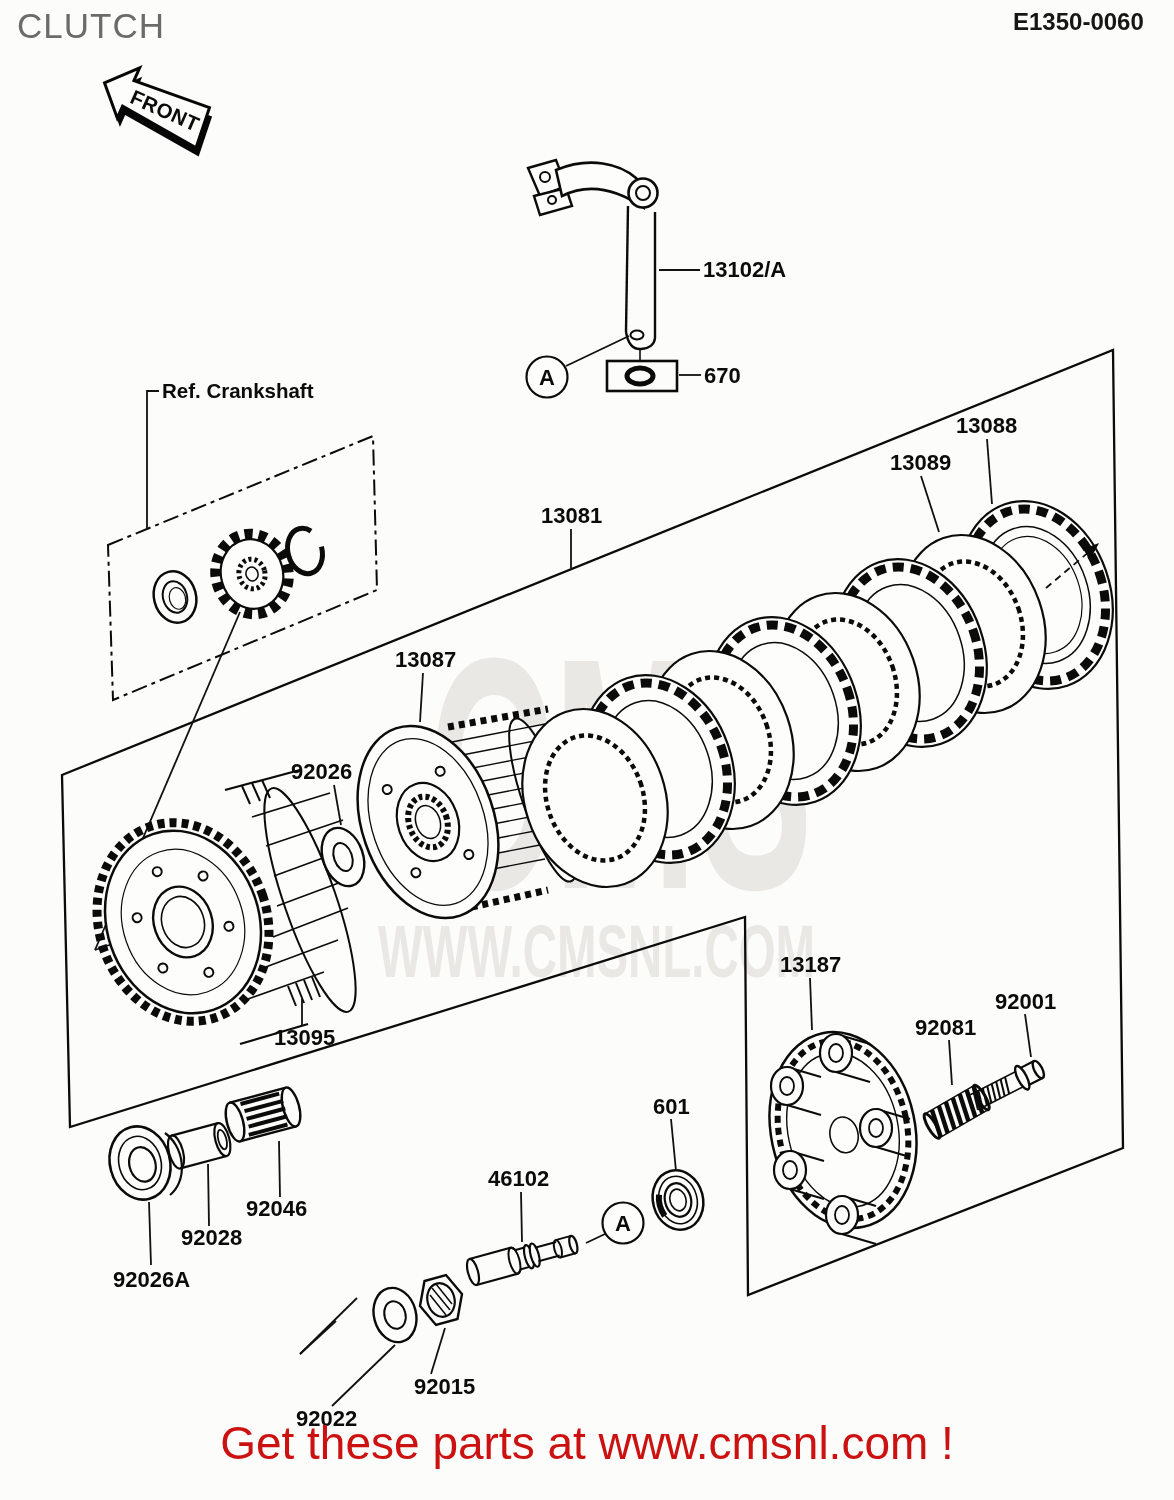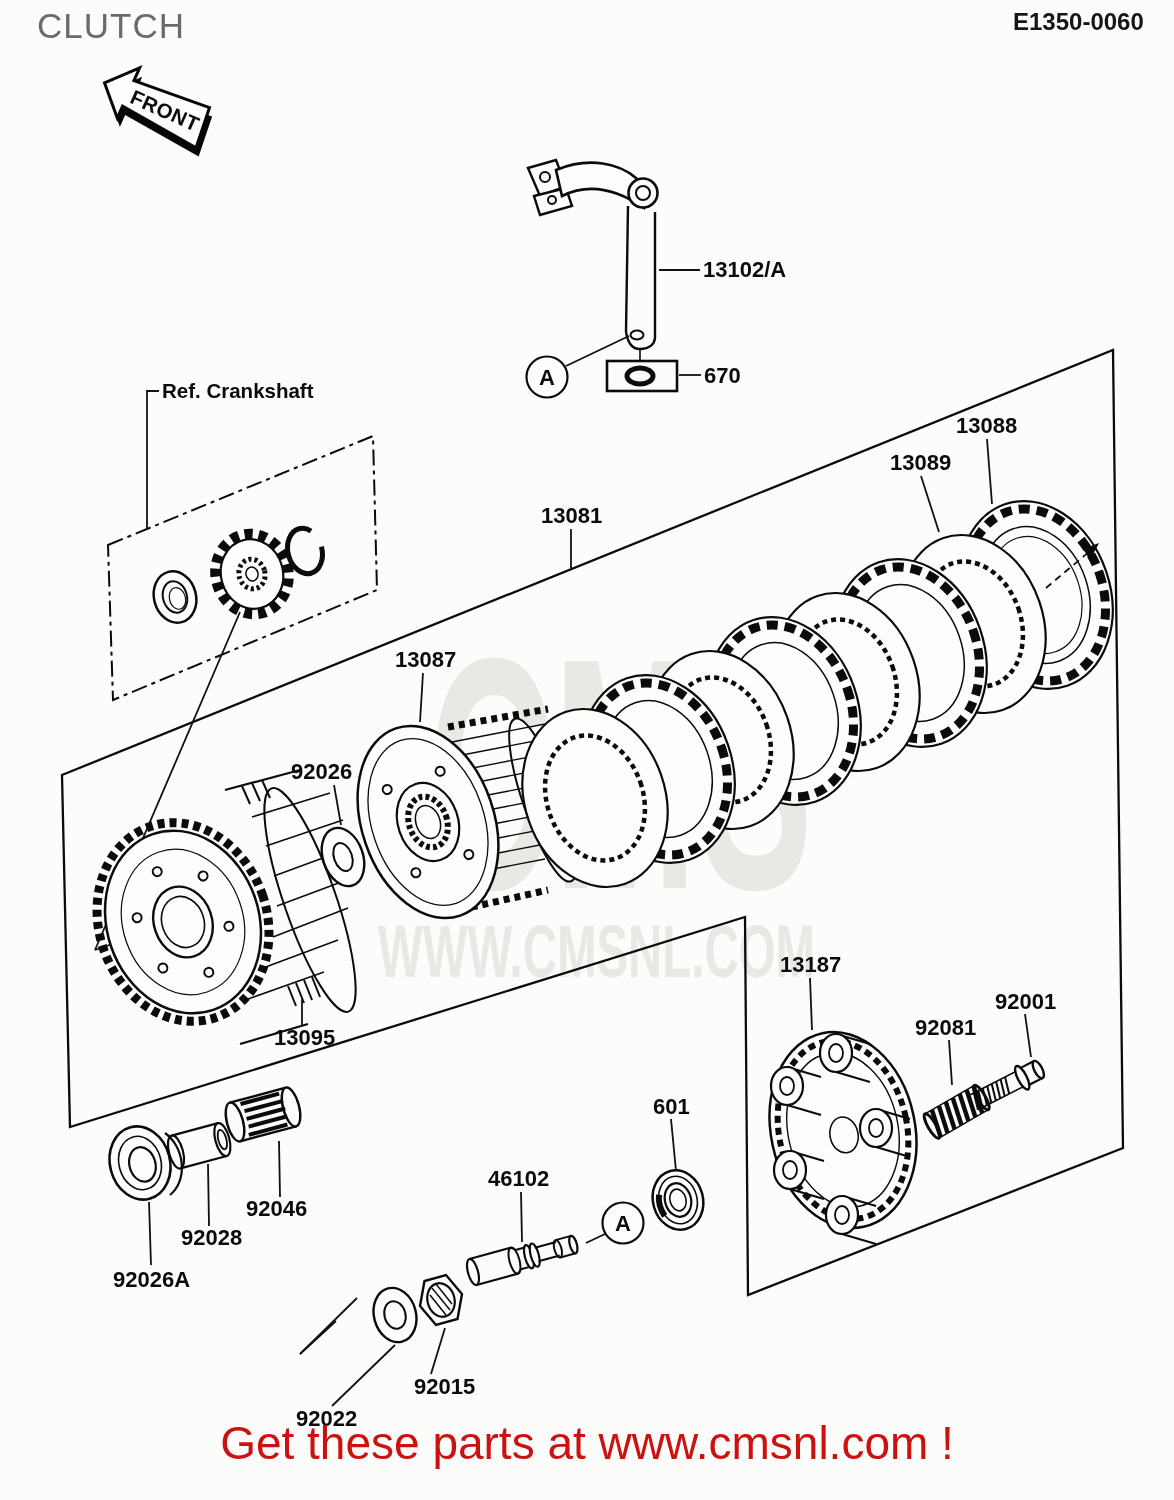--- a/index.html
+++ b/index.html
@@ -1,21 +1,21 @@
 <!DOCTYPE html>
 <html><head>
 <meta charset="utf-8">
 <style>
   html,body{margin:0;padding:0;}
   body{background:#ffffff;}
   .stage{position:relative;width:1174px;height:1500px;background:#fcfcfa;overflow:hidden;
          font-family:"Liberation Sans",sans-serif;}
   .stage svg{position:absolute;left:0;top:0;}
   .page-title{position:absolute;left:17px;top:6px;font-size:35px;font-weight:400;
-              color:#6b6b6b;letter-spacing:1px;margin-left:20px;}
+              color:#6b6b6b;letter-spacing:1px;}
   .diagram-code{position:absolute;left:1013px;top:8px;font-size:24px;font-weight:700;color:#161616;}
   .promo{position:absolute;left:0;right:0;top:1416px;text-align:center;font-size:46px;
          font-weight:400;color:#cc1111;cursor:pointer;}
   svg text{font-family:"Liberation Sans",sans-serif;font-weight:700;fill:#0b0b0b;}
   text.pl{font-size:22px;}
   text.ref{font-size:20.5px;}
   text.mark{font-size:22px;text-anchor:middle;}
   text.wm{font-weight:700;fill:#e9e8e4;}
   .ln{stroke:#111;stroke-width:1.8;fill:none;}
   .ink{stroke:#0b0b0b;fill:none;}

